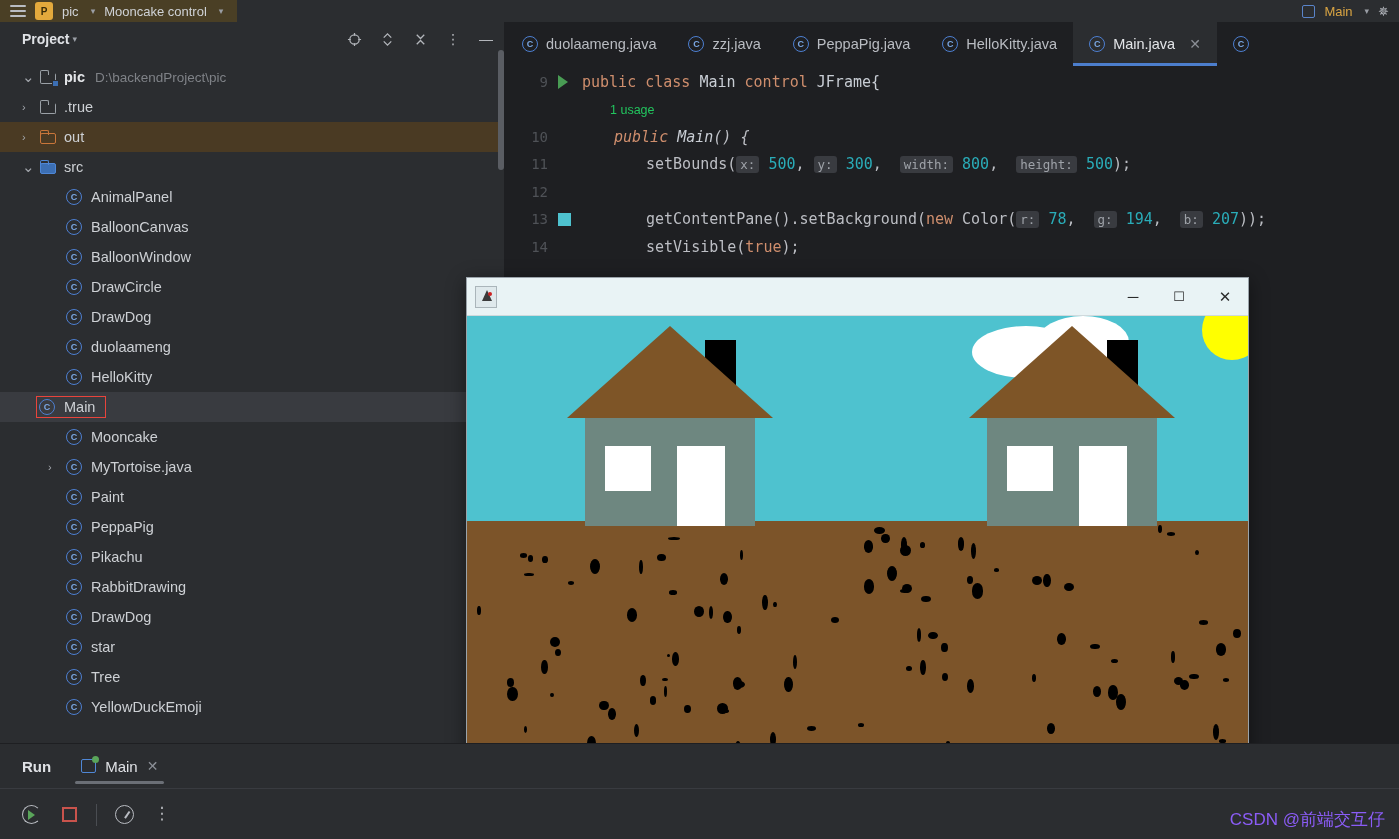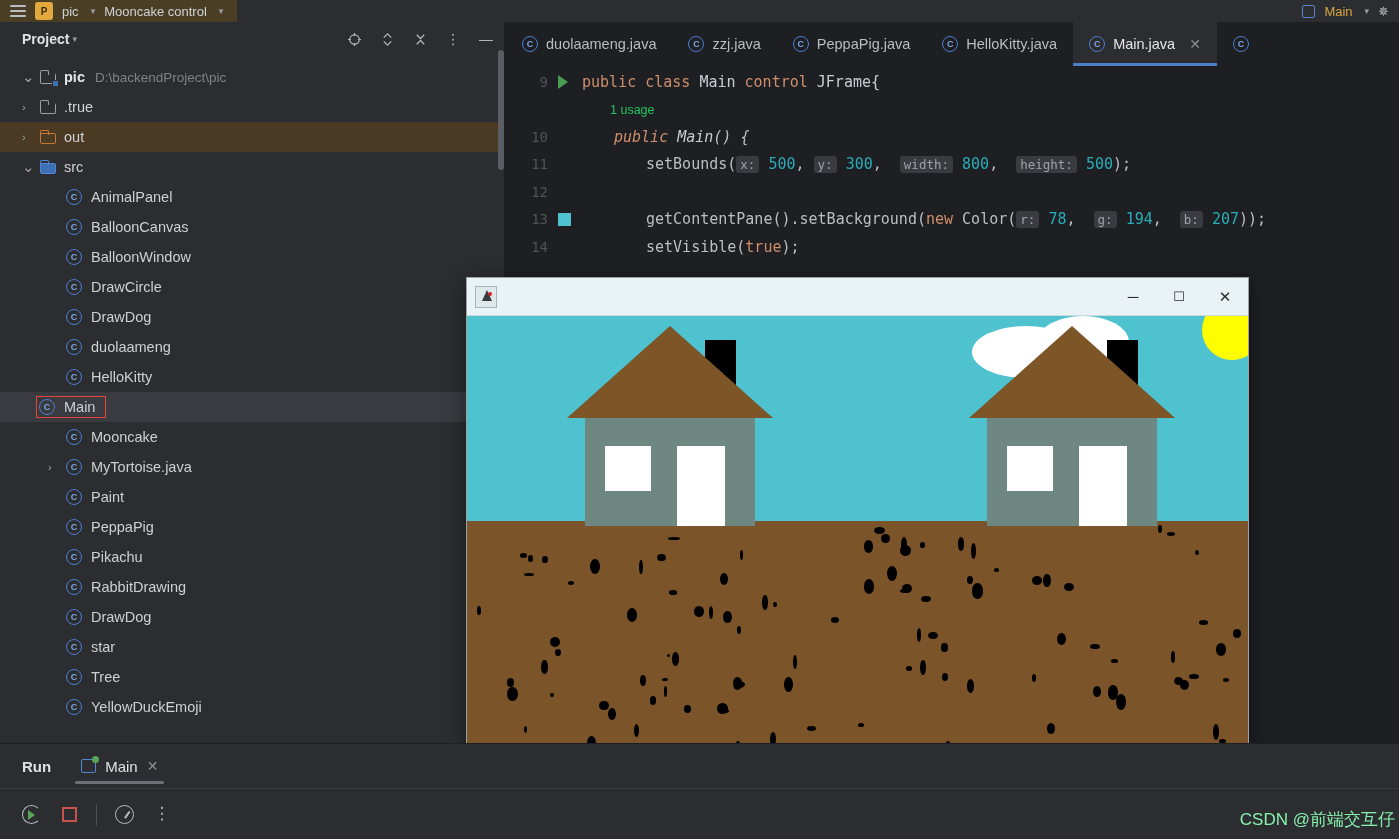--- a/index.html
+++ b/index.html
@@ -187,21 +187,21 @@
                   border-left: 7px solid #5aa55a; border-top: 5px solid transparent;
                   border-bottom: 5px solid transparent; }
   .stopsq { width: 15px; height: 15px; border: 2px solid #c9534c; }
   .divider { width: 1px; height: 22px; background: #4a4d52; margin: 0 8px; }
   .gauge { width: 19px; height: 19px; border: 1.8px solid #b9bcc2; border-radius: 50%; position: relative; }
   .gauge::after { content: ""; position: absolute; left: 8px; top: 4px; width: 1.7px; height: 8px;
                   background: #b9bcc2; transform: rotate(35deg); transform-origin: bottom; }
   .dots3 { color: #b3b6bb; font-size: 17px; letter-spacing: 0; line-height: .6; }
 
   .watermark {
-    position: absolute; right: 4px; bottom: 8px; color: #86efac; font-size: 17px;
+    position: absolute; right: 14px; bottom: 8px; color: #8b5cf6; font-size: 17px;
   }
   .scrollbar-v {
     position: absolute; right: 0; top: 28px; width: 6px; height: 120px;
     background: #5a5d63; border-radius: 3px;
   }
 </style>
 </head>
 <body>
 
 <div id="app">

